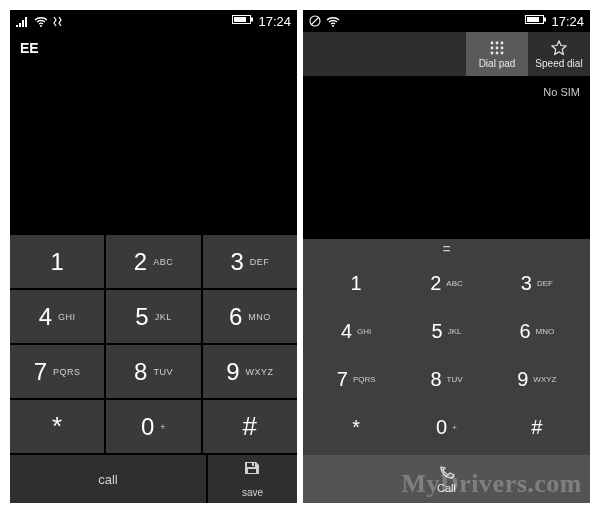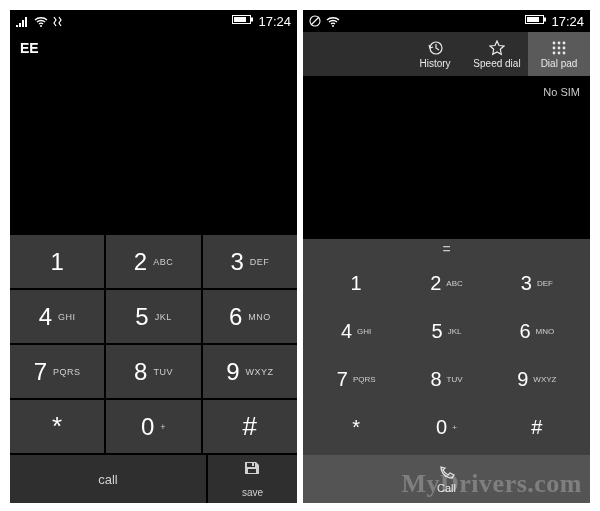--- a/index.html
+++ b/index.html
@@ -281,54 +281,44 @@
         <svg width="22" height="11" viewBox="0 0 22 11">
             <rect x="0.5" y="1.5" width="18" height="8" fill="none" stroke="#fff"></rect>
             <rect x="19" y="3.5" width="2" height="4" fill="#fff"></rect>
             <rect x="2" y="3" width="12" height="5" fill="#fff"></rect>
           </svg>
       </span>
       <span style="font-size:13px;">17:24</span>
     </div>
   </div>
   <div class="tabs">
-    <div class="tab">
-      <span>
-        <svg width="16" height="16" viewBox="0 0 16 16">
-            <circle cx="9" cy="8" r="6" fill="none" stroke="#eaeaea" stroke-width="1.2"></circle>
-            <path d="M9 4v4l3 2" fill="none" stroke="#eaeaea" stroke-width="1.2"></path>
-            <path d="M2 5l1 3 3-1" fill="none" stroke="#eaeaea" stroke-width="1.2"></path>
-          </svg>
-      </span>
-      <span>History</span>
-    </div>
-    <div class="tab">
-      <span>
-        <svg width="16" height="16" viewBox="0 0 16 16">
-            <path fill="none" stroke="#eaeaea" stroke-width="1.2" d="M8 1l2 4.5 5 .5-3.7 3.3 1 5L8 12l-4.3 2.3 1-5L1 6l5-.5z"></path>
-          </svg>
-      </span>
-      <span>Speed dial</span>
-    </div>
     <div class="tab active">
       <span>
         <svg width="16" height="16" viewBox="0 0 16 16" fill="#eaeaea">
             <circle cx="3" cy="3" r="1.4"></circle>
             <circle cx="8" cy="3" r="1.4"></circle>
             <circle cx="13" cy="3" r="1.4"></circle>
             <circle cx="3" cy="8" r="1.4"></circle>
             <circle cx="8" cy="8" r="1.4"></circle>
             <circle cx="13" cy="8" r="1.4"></circle>
             <circle cx="3" cy="13" r="1.4"></circle>
             <circle cx="8" cy="13" r="1.4"></circle>
             <circle cx="13" cy="13" r="1.4"></circle>
           </svg>
       </span>
       <span>Dial pad</span>
     </div>
+    <div class="tab">
+      <span>
+        <svg width="16" height="16" viewBox="0 0 16 16">
+            <path fill="none" stroke="#eaeaea" stroke-width="1.2" d="M8 1l2 4.5 5 .5-3.7 3.3 1 5L8 12l-4.3 2.3 1-5L1 6l5-.5z"></path>
+          </svg>
+      </span>
+      <span>Speed dial</span>
+    </div>
   </div>
   <div class="nosim">No SIM</div>
   <div class="spacer"></div>
   <div class="dialpanel">
     <div class="display">=</div>
     <div class="keypad2" id="kp-right">
         <div class="key2">
           <span class="digit">1</span>
         </div>
         <div class="key2">

